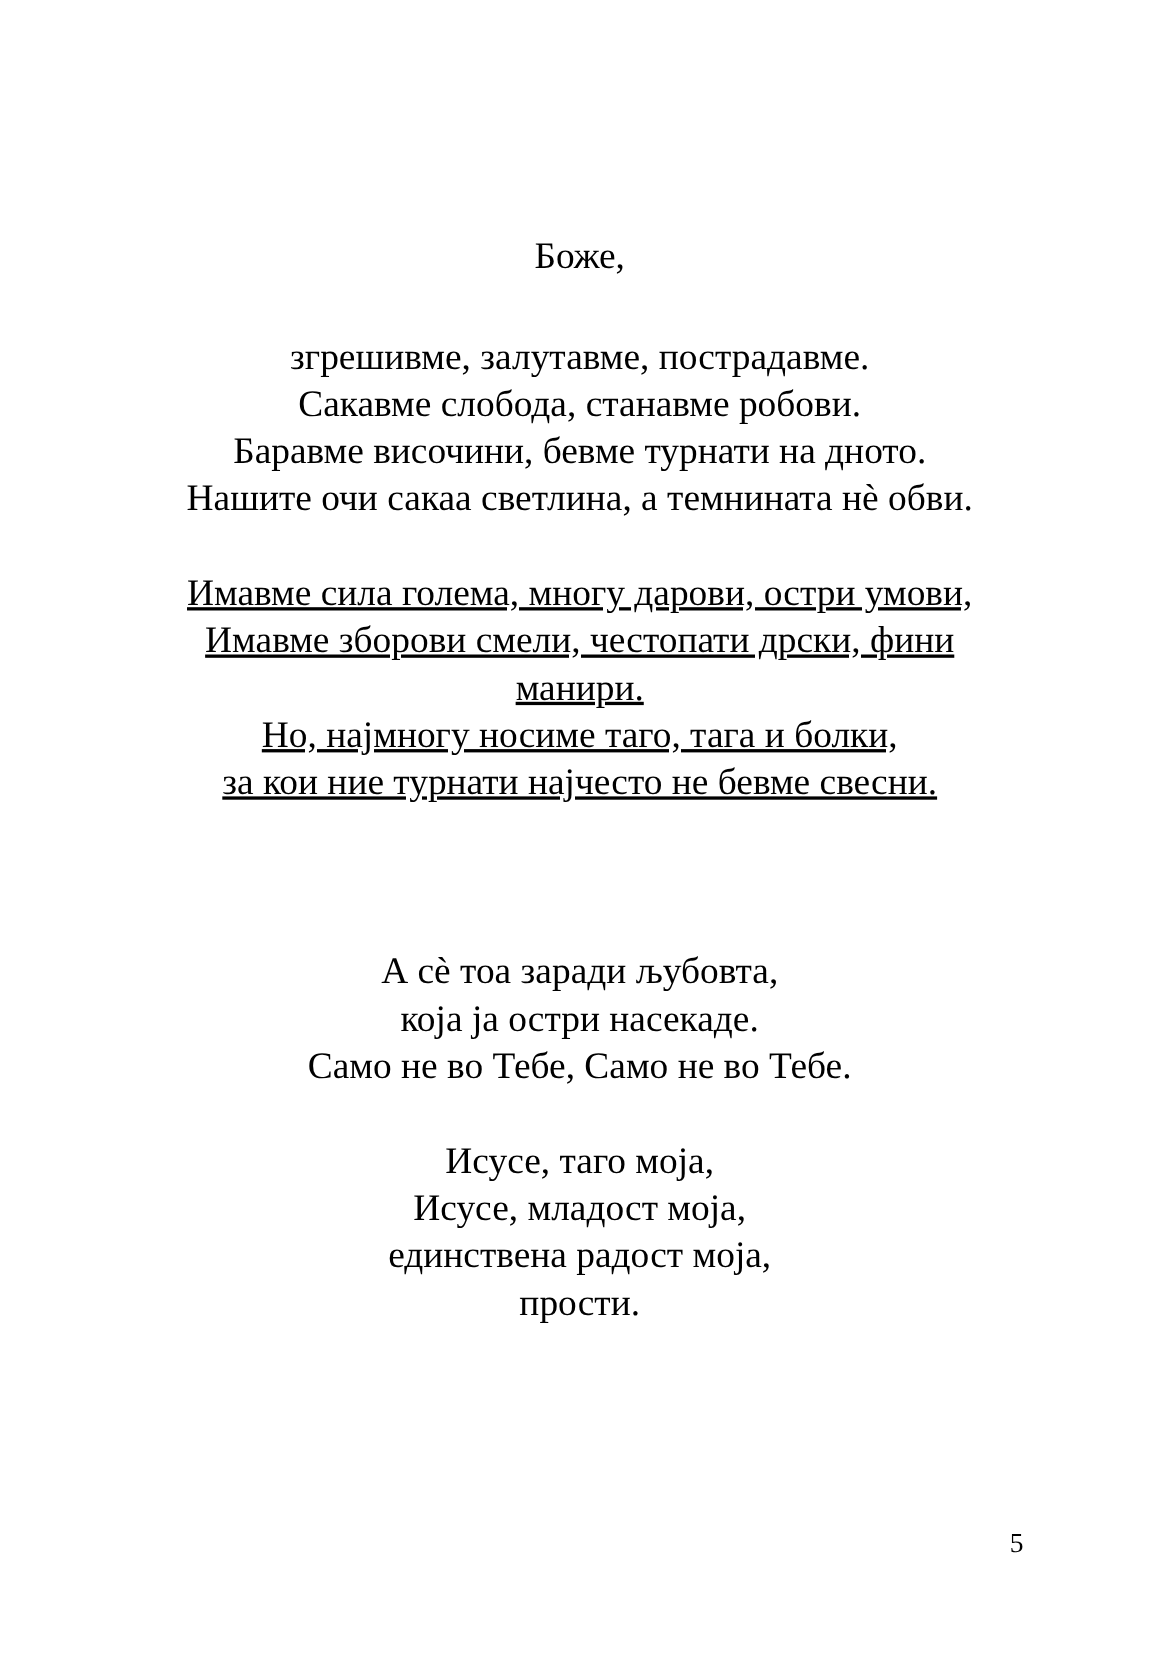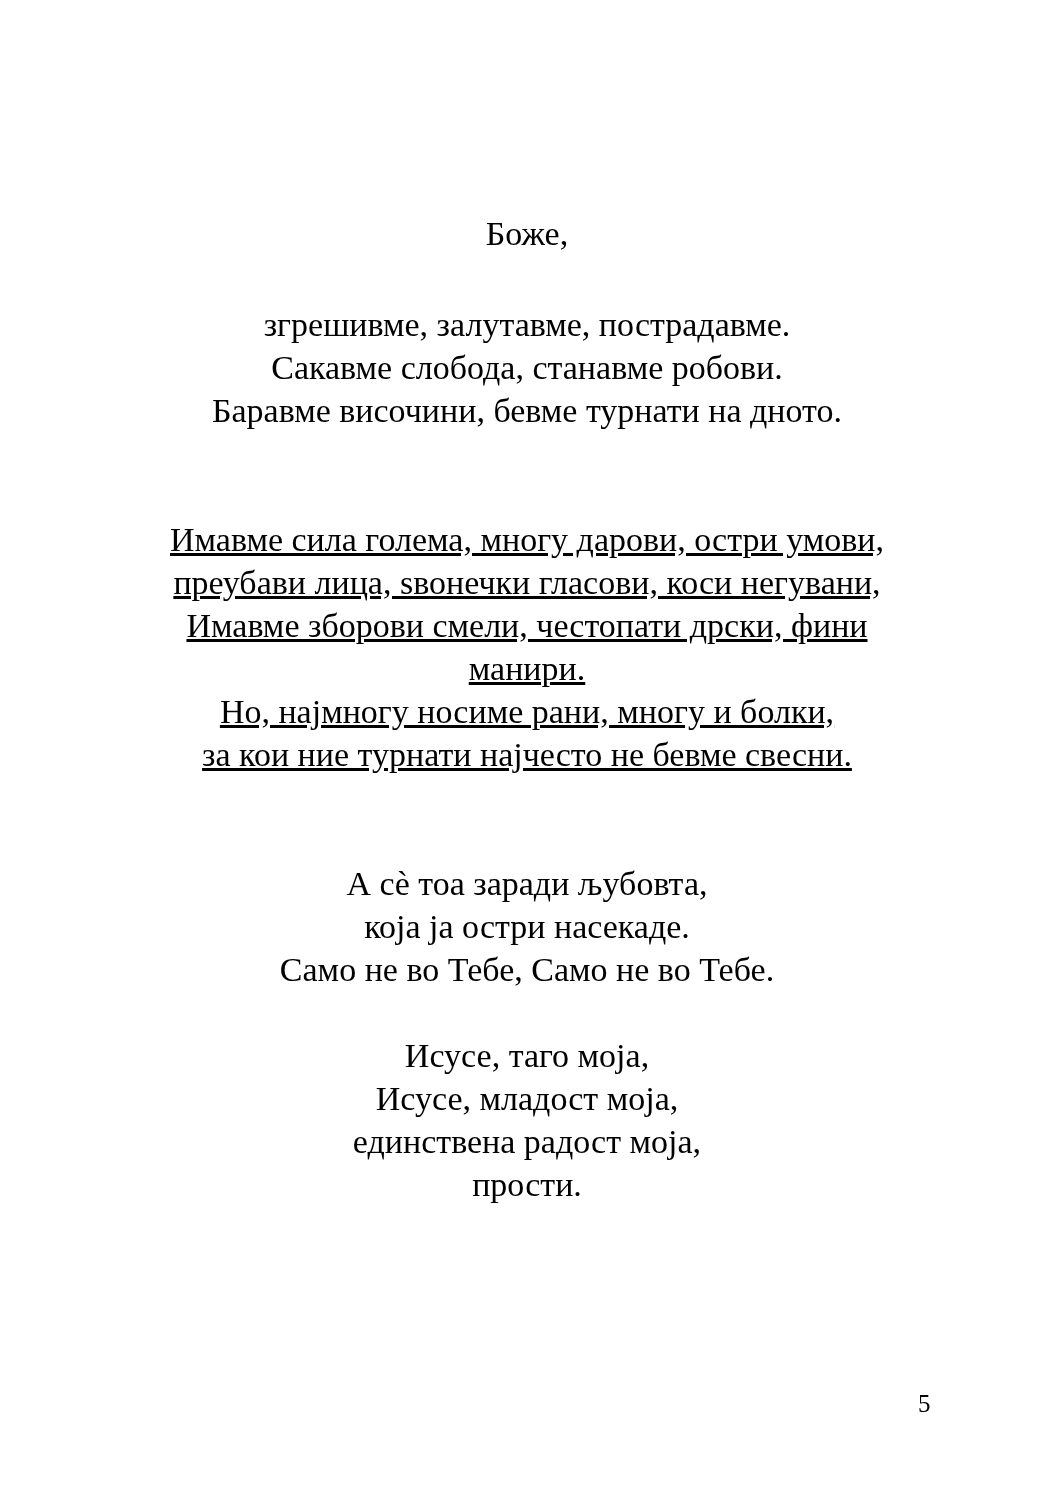--- a/index.html
+++ b/index.html
@@ -54,28 +54,28 @@
 <div class="page">
 
   <div class="poem title">
     <span class="line">Боже,</span>
   </div>
 
   <div class="poem stanza1">
     <span class="line">згрешивме, залутавме, пострадавме.</span>
     <span class="line">Сакавме слобода, станавме робови.</span>
     <span class="line">Баравме височини, бевме турнати на дното.</span>
+    <span class="line">Нашите очи сакаа светлина, а темнината нè обви.</span>
   </div>
 
   <div class="poem stanza2">
     <span class="line">Имавме сила голема, многу дарови, остри умови,</span>
-    <span class="line">преубави лица, ѕвонечки гласови, коси негувани,</span>
     <span class="line">Имавме зборови смели, честопати дрски, фини</span>
     <span class="line">манири.</span>
-    <span class="line">Но, најмногу носиме рани, многу и болки,</span>
+    <span class="line">Но, најмногу носиме таго, тага и болки,</span>
     <span class="line">за кои ние турнати најчесто не бевме свесни.</span>
   </div>
 
   <div class="poem stanza3">
     <span class="line">А сè тоа заради љубовта,</span>
     <span class="line">која ја остри насекаде.</span>
     <span class="line">Само не во Тебе, Само не во Тебе.</span>
   </div>
 
   <div class="poem stanza4">

